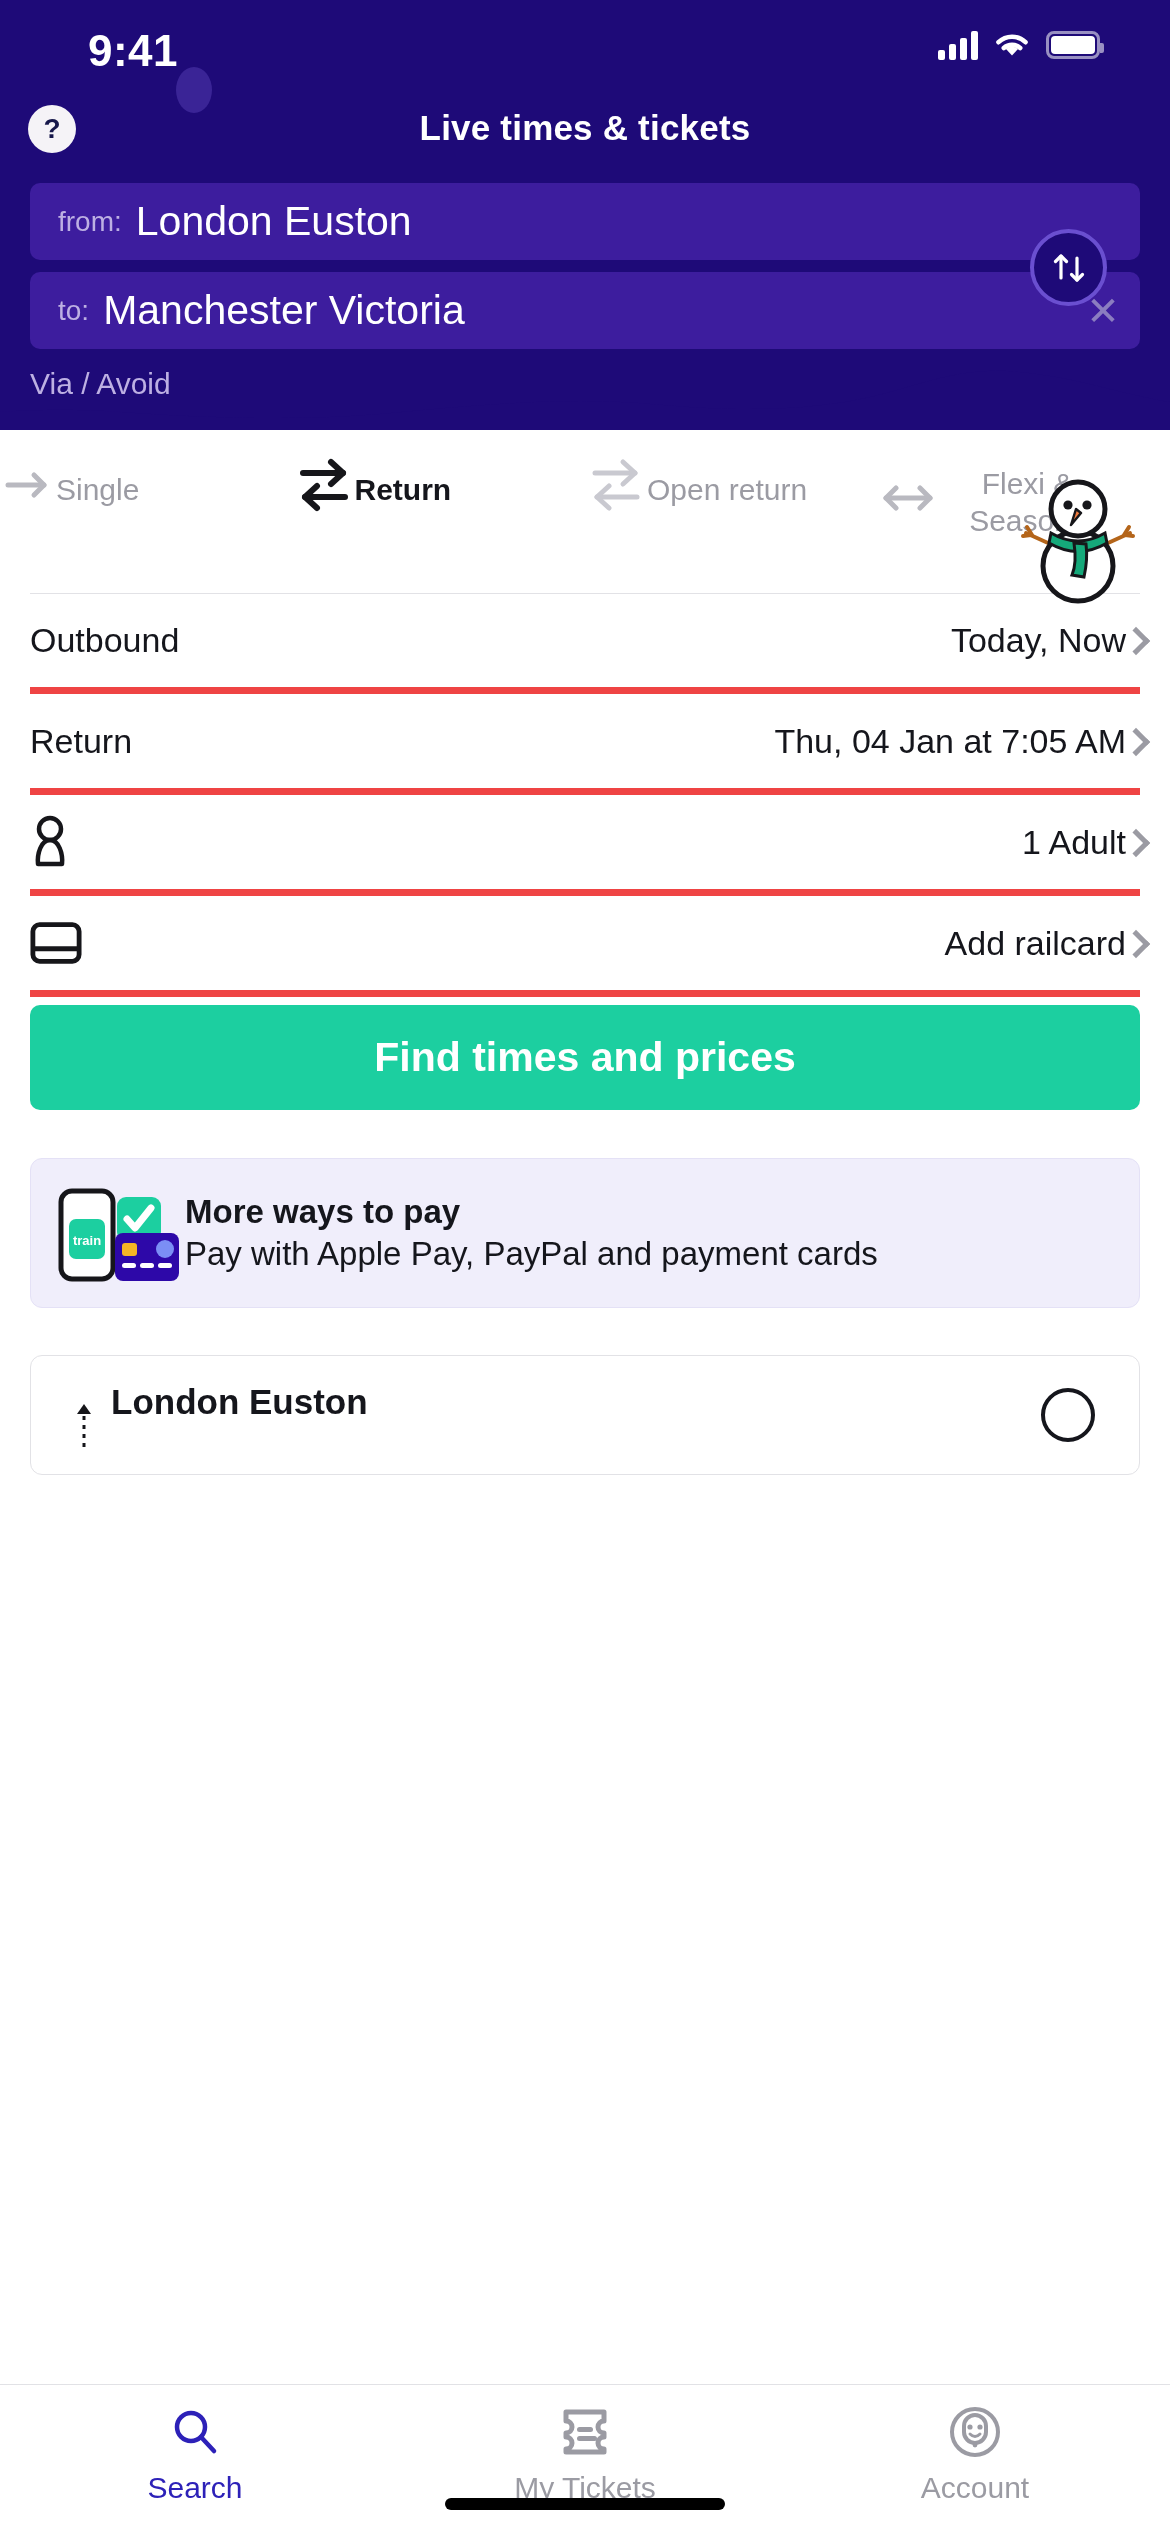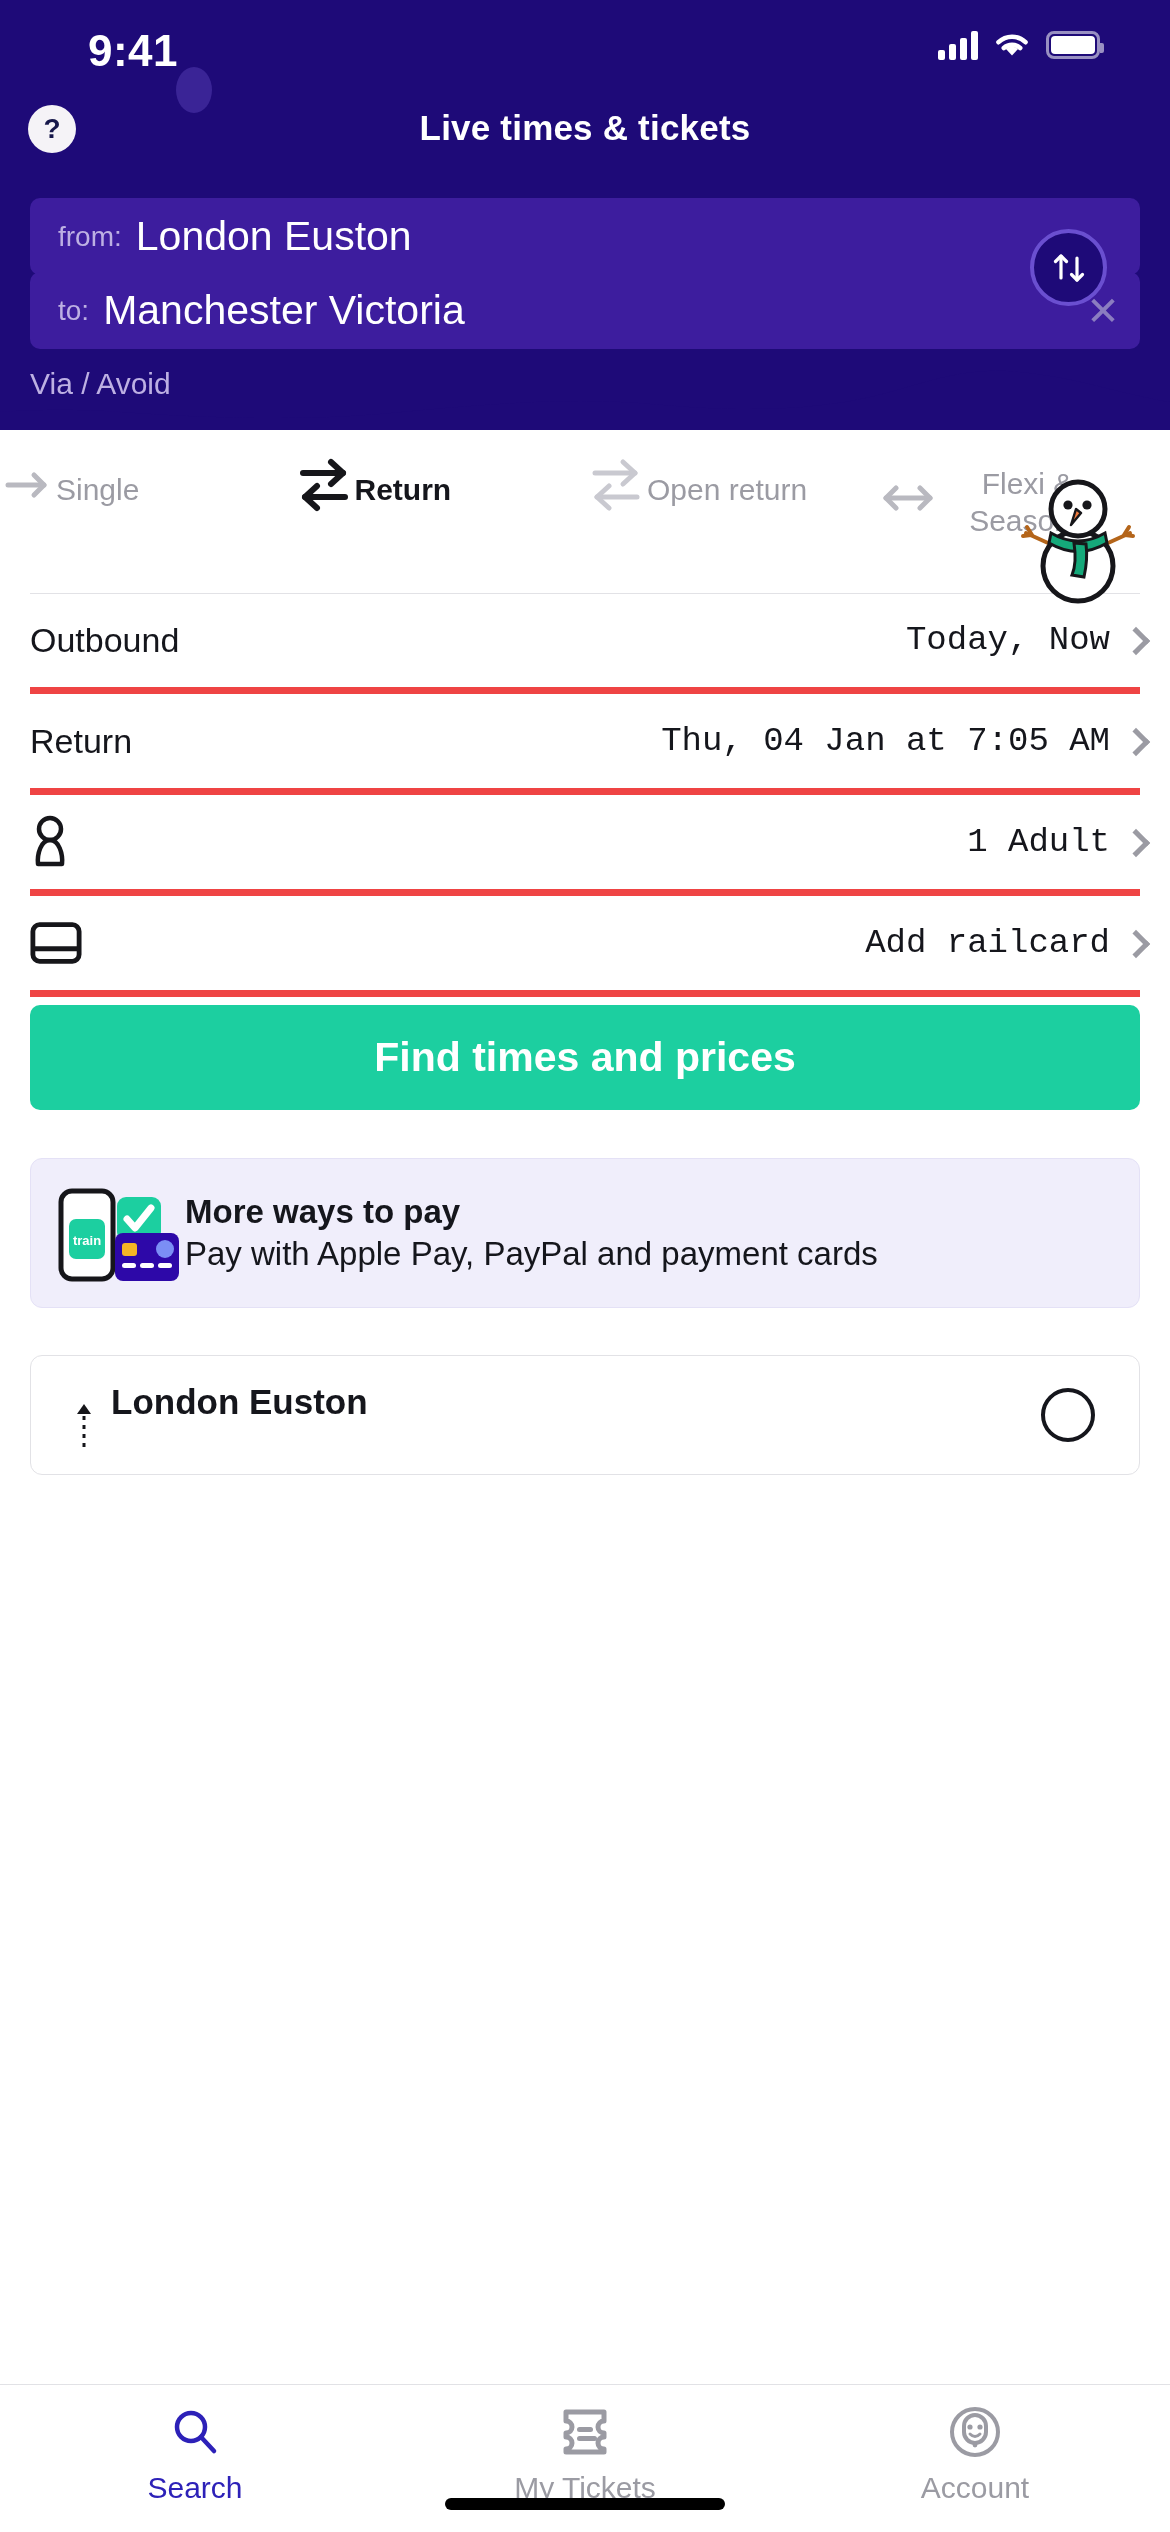--- a/index.html
+++ b/index.html
@@ -73,21 +73,21 @@
     text-align:center; font-size:35px; font-weight:700; color:#ffffff;
     z-index:6; letter-spacing:0.2px;
   }
 
   
   .field {
     position:absolute; left:30px; width:1110px; height:77px;
     background:#3d1d9e; border-radius:10px;
     display:flex; align-items:center; z-index:6;
   }
-  .field-from { top:198px; }
+  .field-from { top:183px; }
   .field-to   { top:272px; }
   .field-label {
     font-size:28px; color:#bdb0e3; margin-left:28px; flex:0 0 auto;
   }
   .field-value {
     font-size:41px; color:#ffffff; margin-left:14px; flex:1 1 auto;
     white-space:nowrap; overflow:hidden;
   }
   .field-clear {
     flex:0 0 auto; width:74px; text-align:center;
@@ -138,21 +138,21 @@
   
   .rows { position:absolute; left:0; top:593px; width:1170px; z-index:3; }
   .row {
     position:relative; margin:0 30px; height:101px;
     display:flex; align-items:center; border-bottom:7px solid #ef4444;
     cursor:pointer;
   }
   .row-label { font-size:34px; color:#15161c; }
   .row-icon { width:52px; display:flex; align-items:center; }
   .row-right {
-    margin-left:auto; display:flex; align-items:center; gap:16px;font-family:Liberation Mono, monospace;
+    margin-left:auto; display:flex; align-items:center; 
   }
   .row-value { font-size:34px; color:#15161c; }
   .chev {
     width:14px; height:25px; position:relative; flex:0 0 auto;
   }
   .chev::before {
     content:""; position:absolute; left:0; top:3px;
     width:15px; height:15px;
     border-top:5px solid #9b9ba3; border-right:5px solid #9b9ba3;
     transform:rotate(45deg);

